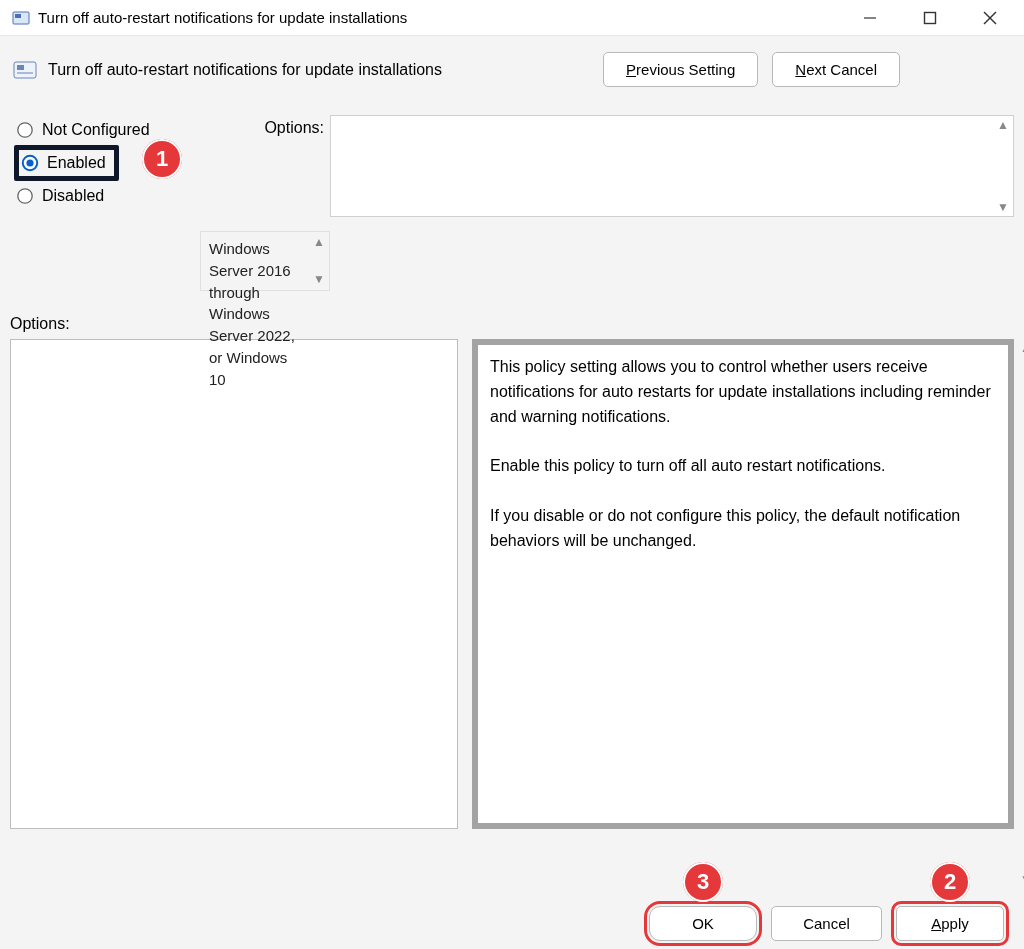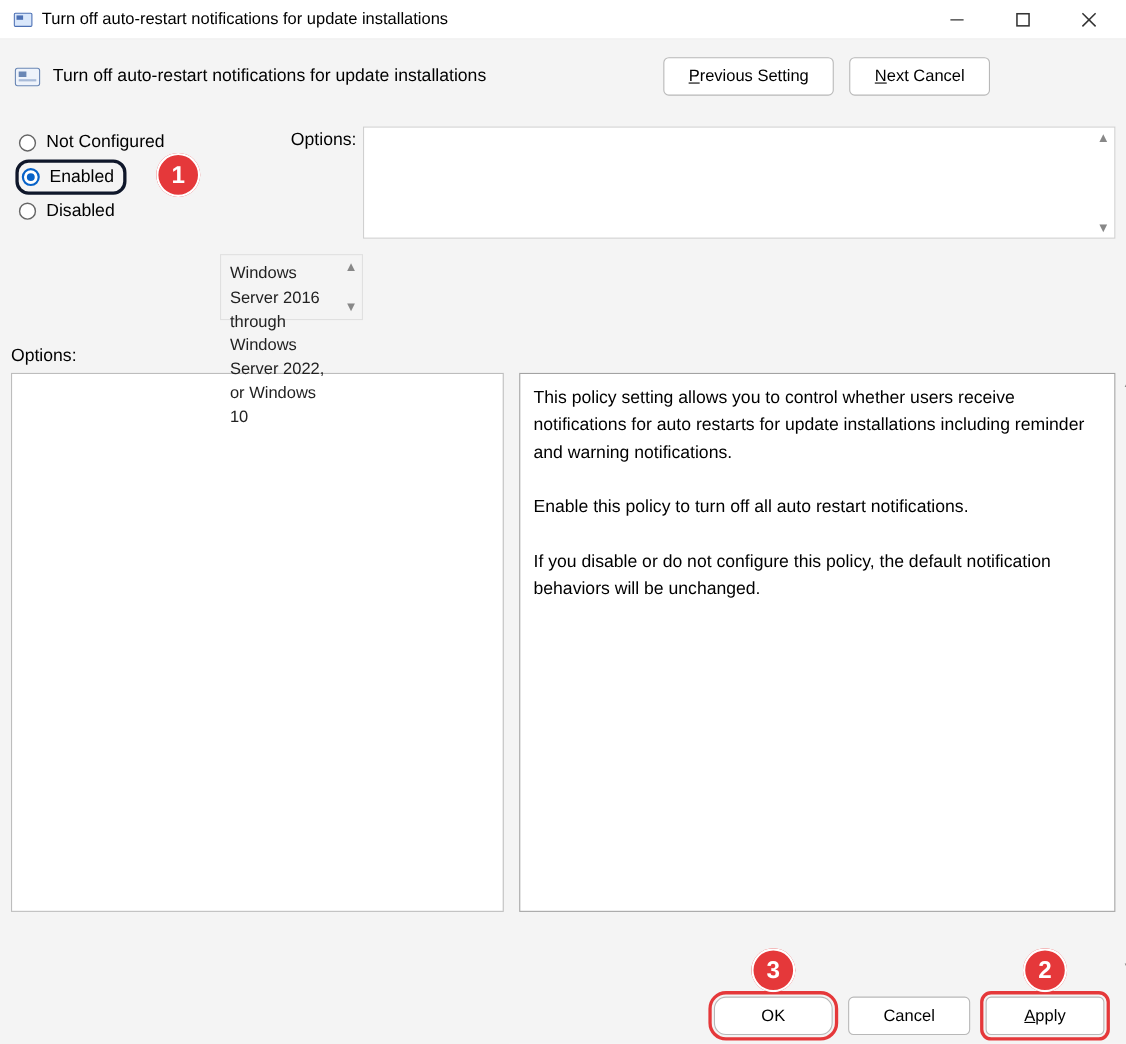--- a/index.html
+++ b/index.html
@@ -42,21 +42,21 @@
     padding-top: 14px;
   }
   .state-col { padding-left: 4px; display:flex; flex-direction:column; gap:0; }
   .radio-row {
     display: inline-flex; align-items: center; gap: 8px;
     padding: 6px 6px 6px 2px;
     font-size: 16px;
     white-space: nowrap;
     width: fit-content;
   }
-  .radio-row.highlight { border: 3px solid #0f172a; border-radius: 12px; padding: 4px 8px 4px 2px;}
+  .radio-row.highlight { border: 5px solid #0f172a; border-radius: 2px; padding: 4px 8px 4px 2px;}
   .radio { width: 18px; height: 18px; }
   
   .label-col { text-align: right; padding-right: 6px; font-size: 16px; }
   .label-comment { padding-top: 4px; }
   .label-supported { padding-top: 18px; }
   
   .textbox {
     background: #fff; border: 1px solid #d0d0d0;
     width: 100%; position: relative;
     font-size: 15px; padding: 6px 22px 6px 8px;
@@ -67,21 +67,21 @@
   .scroll-arrows { position: absolute; right: 4px; top: 2px; bottom: 2px; display:flex; flex-direction:column; justify-content:space-between; color:#888; font-size:12px; }
   
   .mid-labels { display:grid; grid-template-columns: 455px 1fr; padding: 24px 0 6px 0; font-size:16px; }
   
   .lower { display:grid; grid-template-columns: 448px 14px 1fr; flex:1; min-height:0; }
   .options-pane {
     background:#fff; border:1px solid #bdbdbd; height: 490px;
   }
   .help-wrap { position:relative; }
   .help-pane {
-    background:#fff; border:1px solid #a3a3a3; height: 490px;
+    background:#fff; border:6px solid #a3a3a3; height: 490px;
     padding: 10px 12px; font-size: 16px; line-height: 1.55; white-space: pre-wrap;
   }
   .help-scroll { position:absolute; right:-20px; top:2px; bottom:2px; width:16px; display:flex; flex-direction:column; justify-content:space-between; align-items:center; color:#888; font-size:12px;}
   
   .footer { display:flex; justify-content:flex-end; gap: 14px; padding: 18px 10px 0 0; }
   .btn.highlight { outline: 3px solid #e5383a; outline-offset: 2px; }
   
   
   .badge {
     position: absolute; width: 40px; height: 40px; border-radius: 50%;

